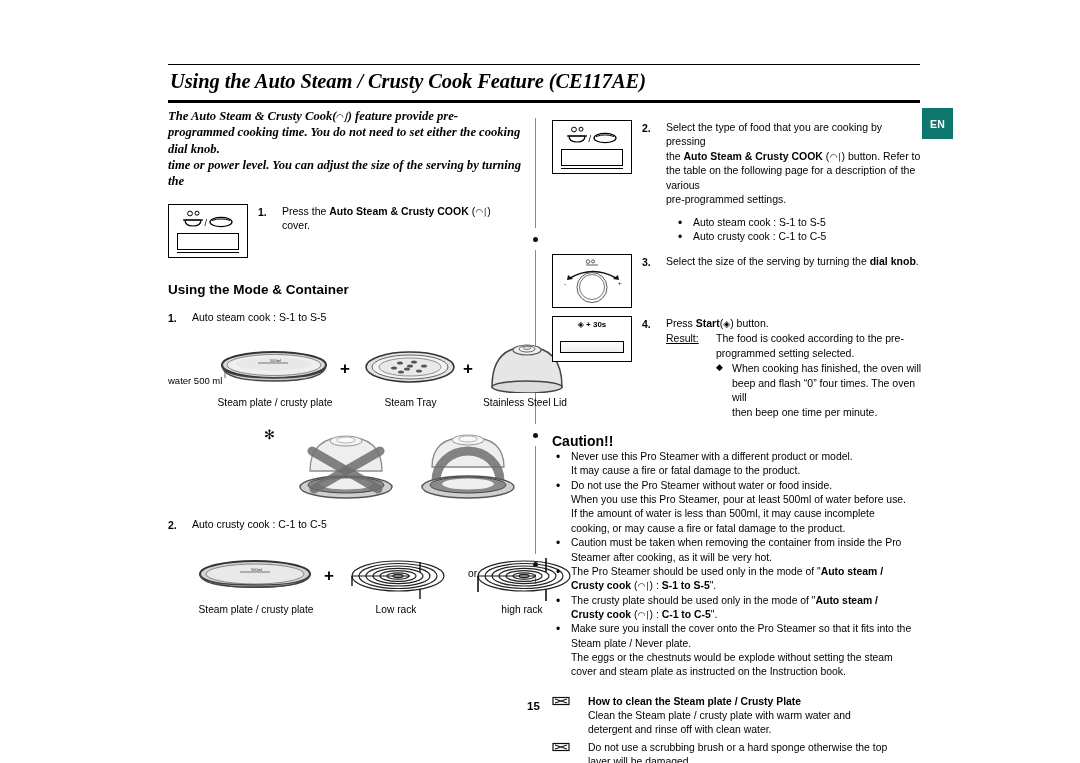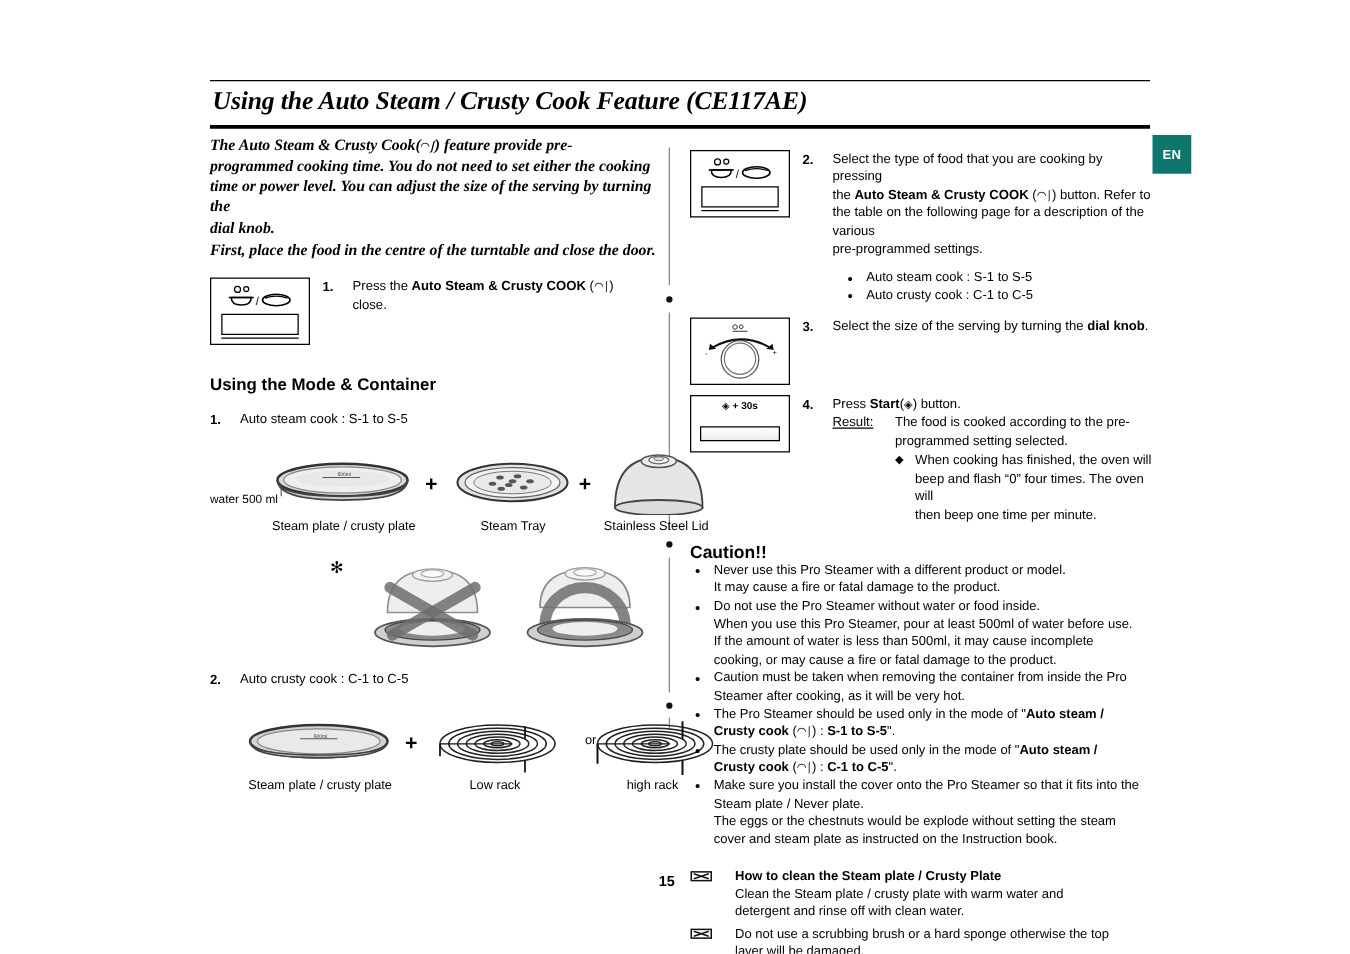--- a/index.html
+++ b/index.html
@@ -238,43 +238,42 @@
     <div class="seg" style="top:456px;height:10px;"></div>
   </div>
 
   <div class="col-left">
 
     <div class="intro">
       <p>
         <span>The Auto Steam &amp; Crusty Cook(</span><span class="mono-glyph" style="font-size:9px;">◠⎰</span><span>) feature provide pre-</span>
       </p>
       <p>programmed cooking time. You do not need to set either the cooking</p>
+      <p>dial knob.</p>
       <p>time or power level.  You can adjust the size of the serving by turning the</p>
-      <p>dial knob.</p>
-      <p class="second">First, place the food in the centre of the turntable and close the door.</p>
     </div>
 
     <div class="step-row" style="margin-top:14px;">
       <div class="panel panel-cook">
         <div class="glyph-cook">
           <svg width="54" height="19" viewBox="0 0 54 19">
             <circle cx="9" cy="3.5" r="2.4" fill="none" stroke="#000" stroke-width="1"></circle>
             <circle cx="16" cy="3.2" r="2.0" fill="none" stroke="#000" stroke-width="1"></circle>
             <path d="M4 10 q0 6 8 6 q8 0 8 -6 z" fill="none" stroke="#000" stroke-width="1.2"></path>
             <line x1="2" y1="10" x2="22" y2="10" stroke="#000" stroke-width="1.2"></line>
             <text x="23.5" y="16" font-size="9" font-family="Liberation Sans, sans-serif">/</text>
             <ellipse cx="40" cy="12" rx="11" ry="4.6" fill="none" stroke="#000" stroke-width="1.3"></ellipse>
             <path d="M31 10.5 q9 -3.2 18 0" fill="none" stroke="#000" stroke-width="1"></path>
           </svg>
         </div>
         <div class="display"></div>
       </div>
       <div class="step-num">1.</div>
       <div class="step-text">
-        <span>Press the </span><b>Auto Steam &amp; Crusty COOK</b><span> (<span class="mono-glyph" style="font-size:9px;">◠⎰</span>)</span><span> close.</span>
+        <span>Press the </span><b>Auto Steam &amp; Crusty COOK</b><span> (<span class="mono-glyph" style="font-size:9px;">◠⎰</span>)</span><span> cover.</span>
       </div>
     </div>
 
     <div class="h-sub" style="margin-top:24px;">Using the Mode &amp; Container</div>
 
     <div class="step-row" style="margin-top:13px;">
       <div class="step-num">1.</div>
       <div class="step-text">Auto steam cook : S-1 to S-5</div>
     </div>
 

